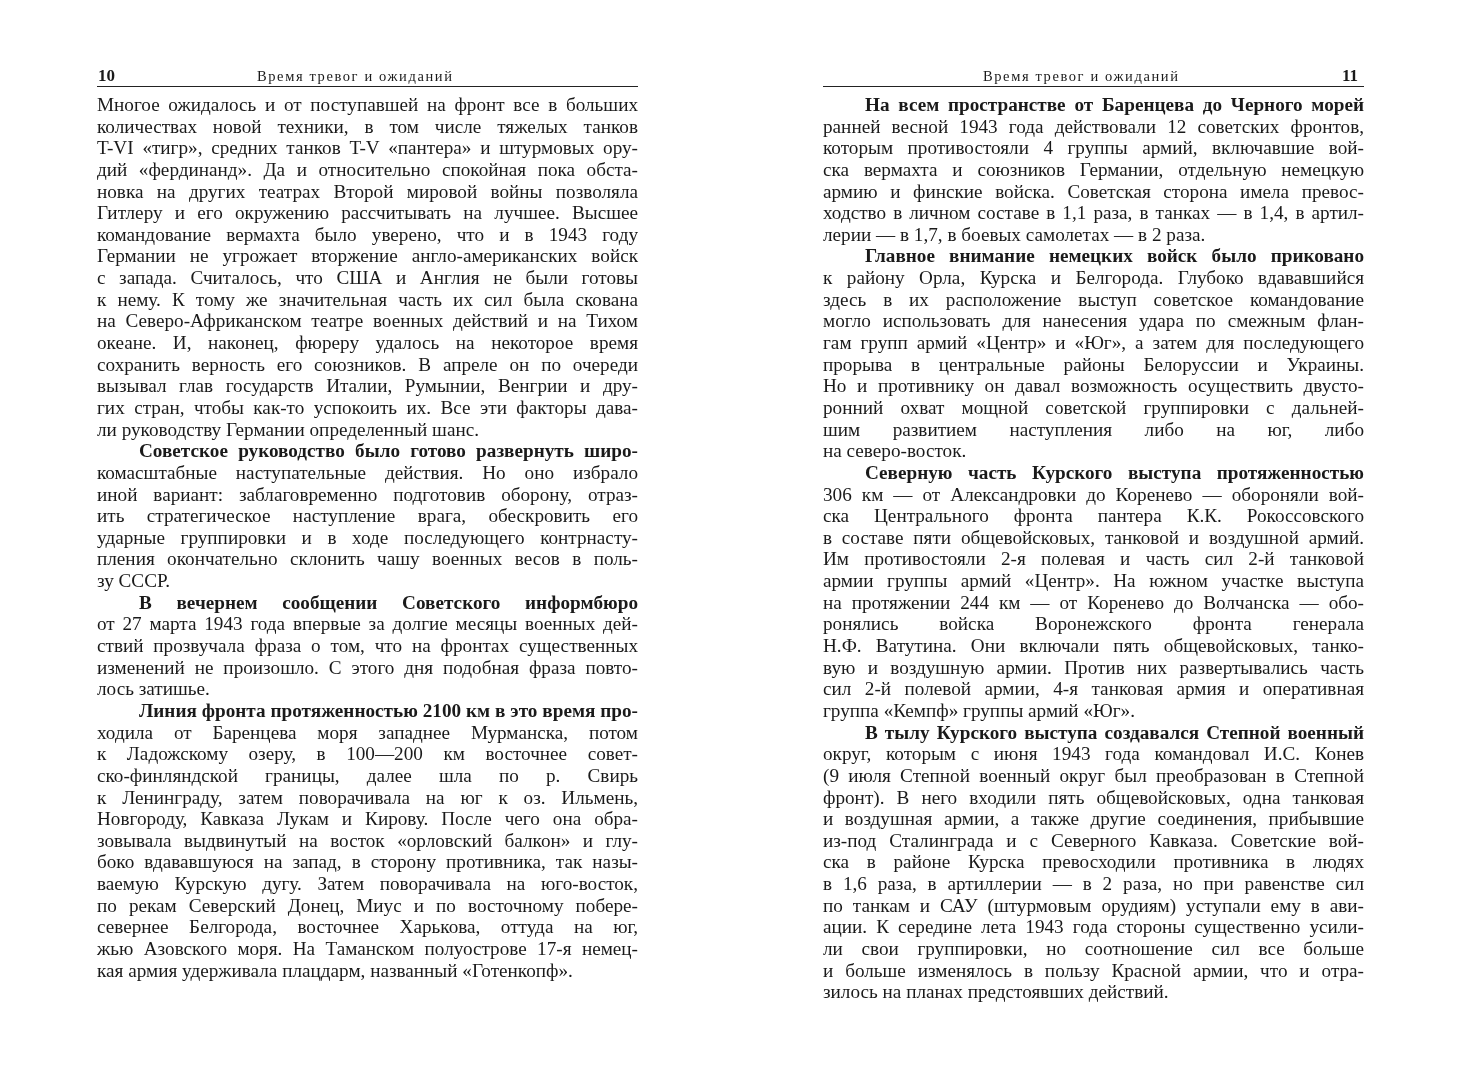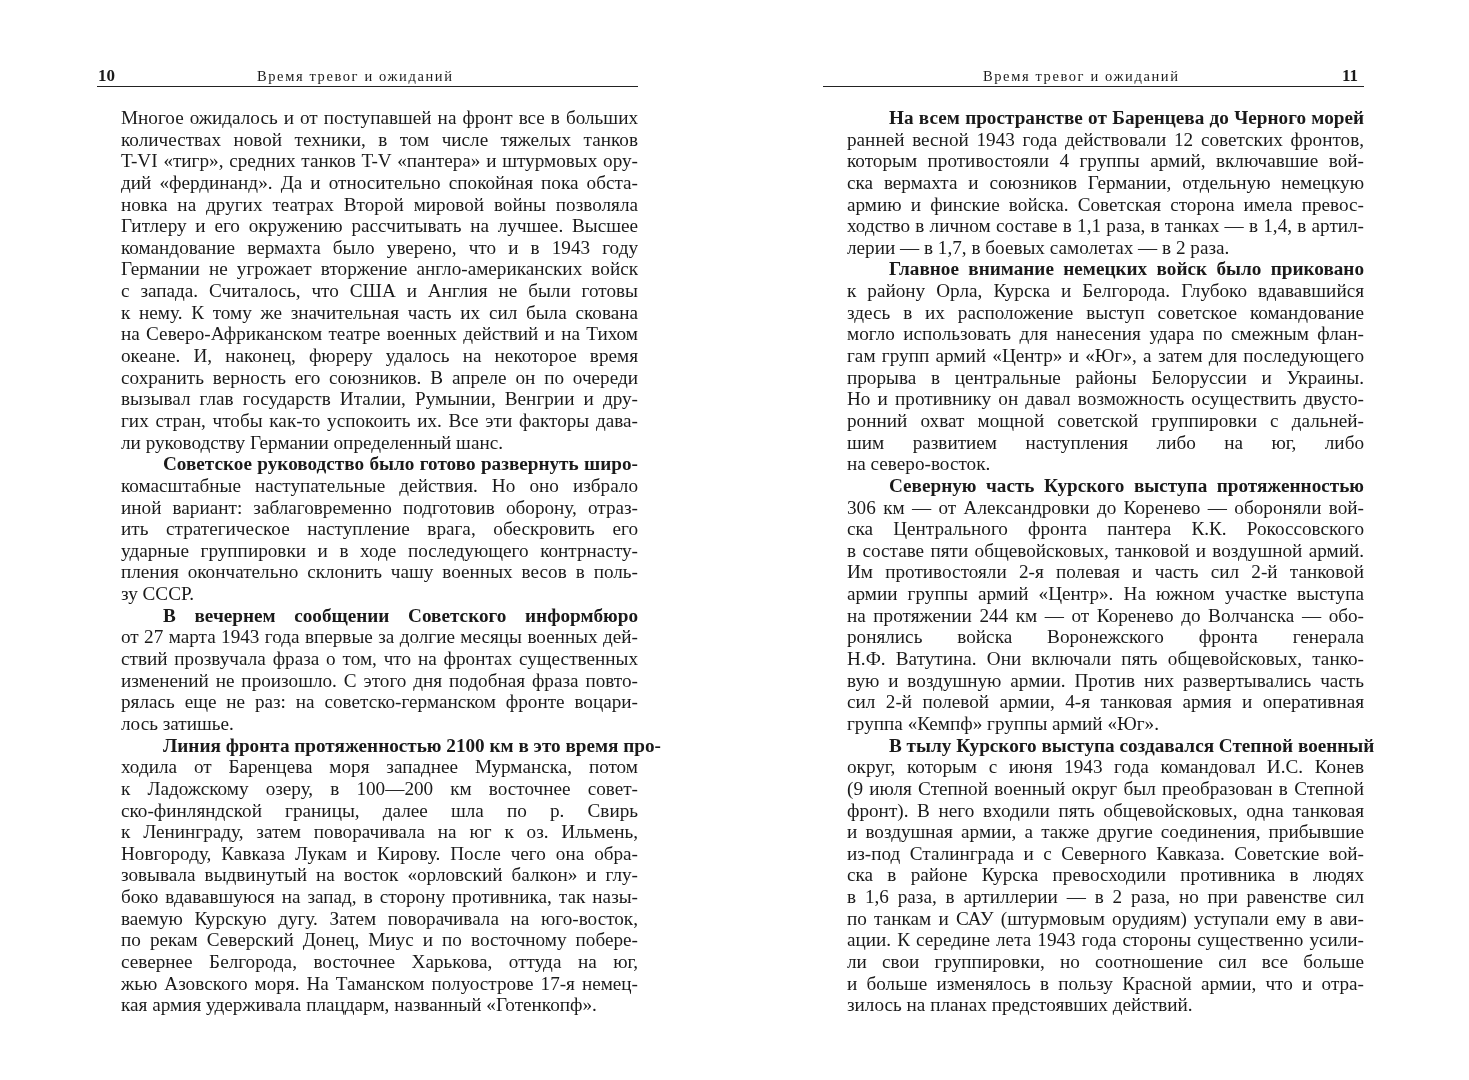--- a/index.html
+++ b/index.html
@@ -20,21 +20,21 @@
       top: 66px;
       width: 541px;
     }
     .page.left { left: 97px; }
     .page.right { left: 823px; }
 
     .running-head {
       position: relative;
       height: 20px;
       border-bottom: 1.5px solid #222;
-      margin-bottom: 20px;
+      margin-bottom: 7px;
     }
     .page-num {
       position: absolute;
       top: 1px;
       font-weight: bold;
       font-size: 17px;
       line-height: 18px;
     }
     .page.left .page-num { left: 1px; }
     .page.right .page-num { right: 6px; }
@@ -46,21 +46,20 @@
       letter-spacing: 1.6px;
       line-height: 18px;
       white-space: nowrap;
     }
     .page.left .head-title { left: 160px; }
     .page.right .head-title { left: 160px; }
 
     .body-text {
       font-size: 19.2px;
       line-height: 21.65px;
-      margin-left: 24px;
     }
     .line {
       display: block;
       white-space: nowrap;
       text-align: justify;
       text-align-last: justify;
       height: 21.65px;
       overflow: visible;
     }
     .line.last {
@@ -100,21 +99,20 @@
       <span class="line">комасштабные наступательные действия. Но оно избрало</span>
       <span class="line">иной вариант: заблаговременно подготовив оборону, отраз-</span>
       <span class="line">ить стратегическое наступление врага, обескровить его</span>
       <span class="line">ударные группировки и в ходе последующего контрнасту-</span>
       <span class="line">пления окончательно склонить чашу военных весов в поль-</span>
       <span class="line last">зу СССР.</span>
       <span class="line indent">В вечернем сообщении Советского информбюро</span>
       <span class="line">от 27 марта 1943 года впервые за долгие месяцы военных дей-</span>
       <span class="line">ствий прозвучала фраза о том, что на фронтах существенных</span>
       <span class="line">изменений не произошло. С этого дня подобная фраза повто-</span>
-      <span class="line">рялась еще не раз: на советско-германском фронте воцари-</span>
       <span class="line last">лось затишье.</span>
       <span class="line indent">Линия фронта протяженностью 2100 км в это время про-</span>
       <span class="line">ходила от Баренцева моря западнее Мурманска, потом</span>
       <span class="line">к Ладожскому озеру, в 100—200 км восточнее совет-</span>
       <span class="line">ско-финляндской границы, далее шла по р. Свирь</span>
       <span class="line">к Ленинграду, затем поворачивала на юг к оз. Ильмень,</span>
       <span class="line">Новгороду, Кавказа Лукам и Кирову. После чего она обра-</span>
       <span class="line">зовывала выдвинутый на восток «орловский балкон» и глу-</span>
       <span class="line">боко вдававшуюся на запад, в сторону противника, так назы-</span>
       <span class="line">ваемую Курскую дугу. Затем поворачивала на юго-восток,</span>

